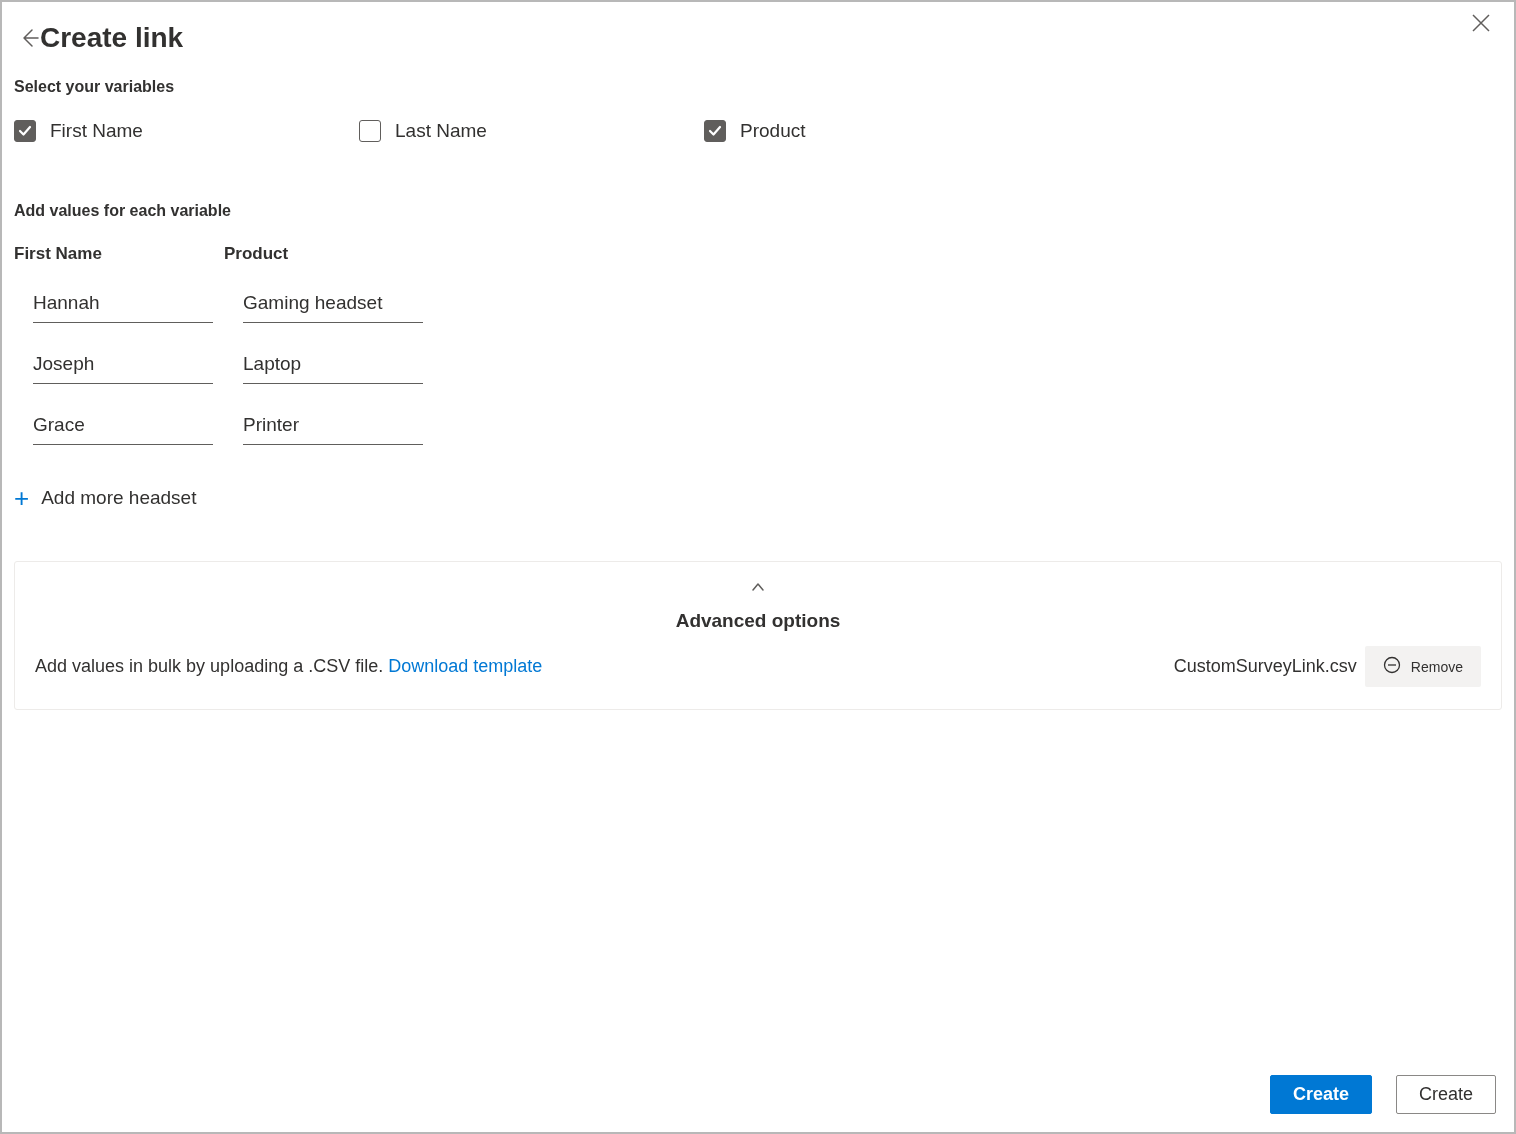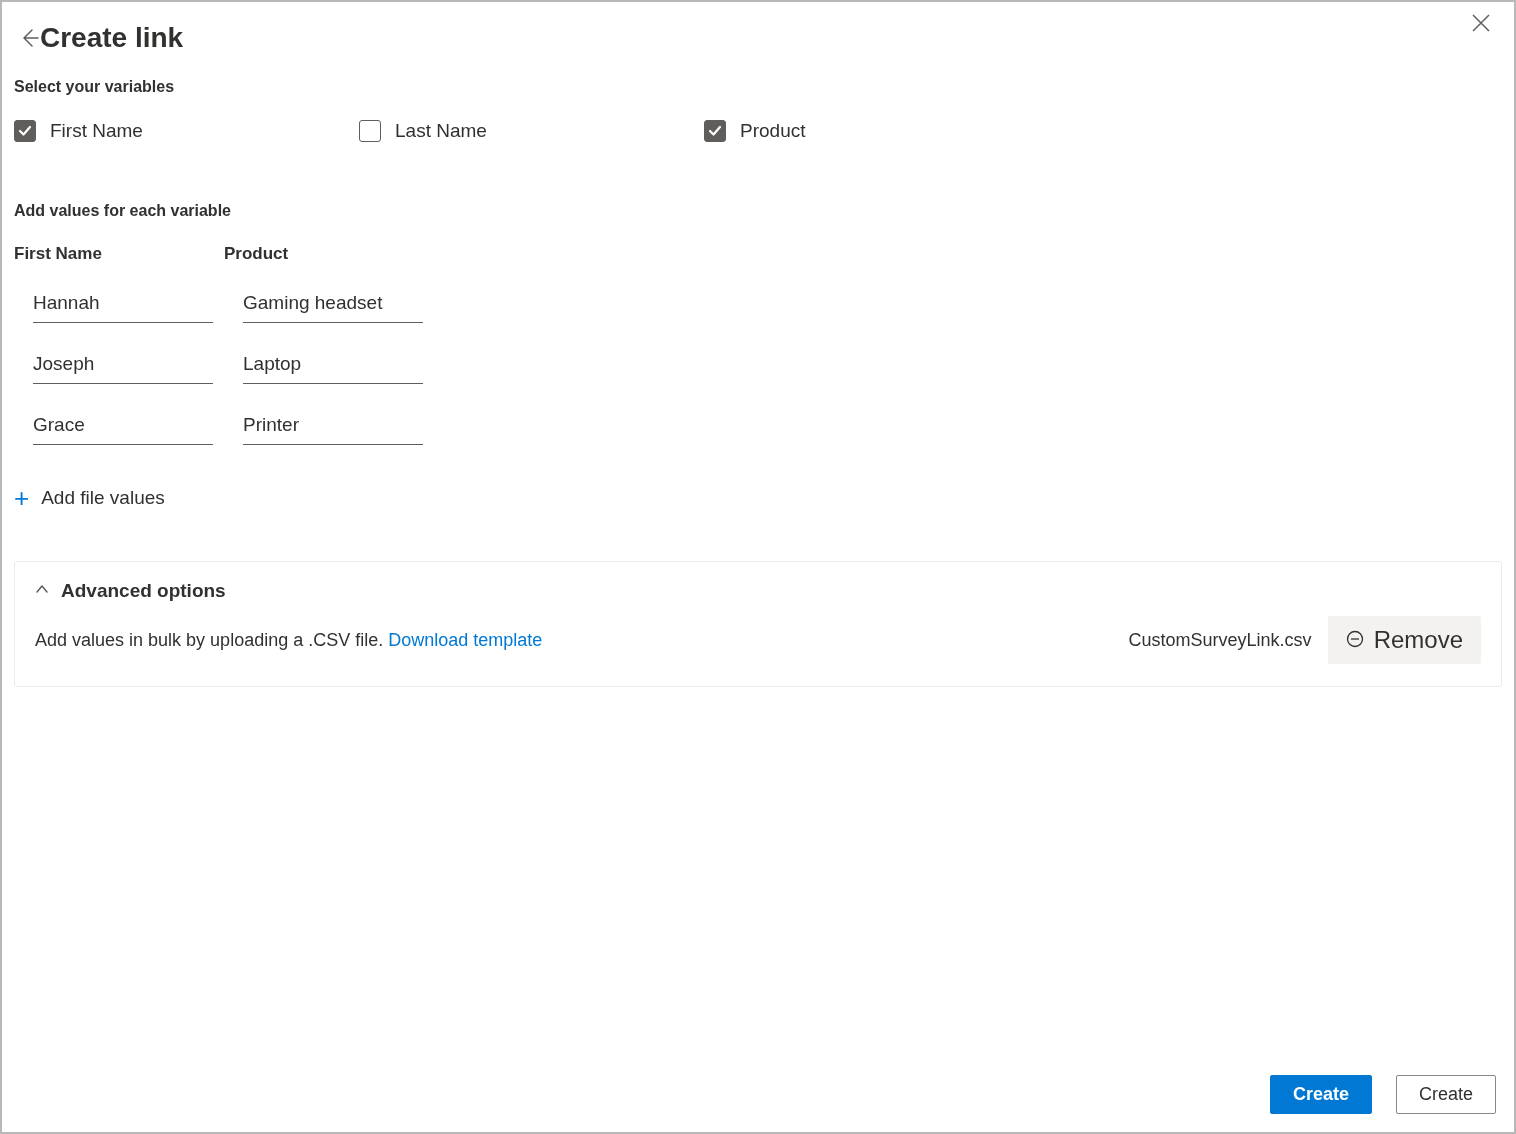--- a/index.html
+++ b/index.html
@@ -138,20 +138,21 @@
       border: 1px solid #edebe9;
       border-radius: 3px;
       padding: 18px 20px 22px 20px;
     }
     .advanced-header {
       display: flex;
       align-items: center;
       gap: 12px;
       cursor: pointer;
       margin-bottom: 14px;
+      flex-direction: column;
     }
     .chevron-icon {
       color: #605e5c;
     }
     .advanced-title {
       font-size: 19px;
       font-weight: 600;
       color: #323130;
     }
     .advanced-body {
@@ -165,35 +166,35 @@
       line-height: 1.6;
     }
     .download-link {
       color: #0078d4;
       cursor: pointer;
       text-align: right;
     }
     .file-area {
       display: flex;
       align-items: center;
-      gap: 16px;
+      gap: 8px;
     }
     .filename {
       font-size: 18px;
       color: #323130;
     }
     .remove-btn {
       display: flex;
       align-items: center;
       gap: 10px;
       background: #f3f2f1;
       border: none;
       padding: 10px 18px;
       cursor: pointer;
-      font-size: 24px;
+      font-size: 14px;
       color: #323130;
       border-radius: 2px;
       font-family: inherit;
     }
     .footer-buttons {
       position: absolute;
       bottom: 18px;
       right: 18px;
       display: flex;
       gap: 24px;
@@ -280,21 +281,21 @@
     <input class="table-cell-input" value="Laptop" style="">
   </div>
   <div class="table-row">
     <input class="table-cell-input" value="Grace" style="">
     <input class="table-cell-input" value="Printer" style="">
   </div>
 </div>
 
 <div class="add-more">
   <span class="plus-icon">+</span>
-  <span class="add-more-label">Add file values</span>
+  <span class="add-more-label">Add more headset</span>
 </div>
 
 <div class="advanced-panel">
   <div class="advanced-header">
     <span class="chevron-icon">
       <svg width="14" height="14" viewBox="0 0 14 14">
           <path d="M2 10 L7 4 L12 10" stroke="currentColor" stroke-width="1.5" fill="none" stroke-linecap="round" stroke-linejoin="round"></path>
         </svg>
     </span>
     <span class="advanced-title">Advanced options</span>

